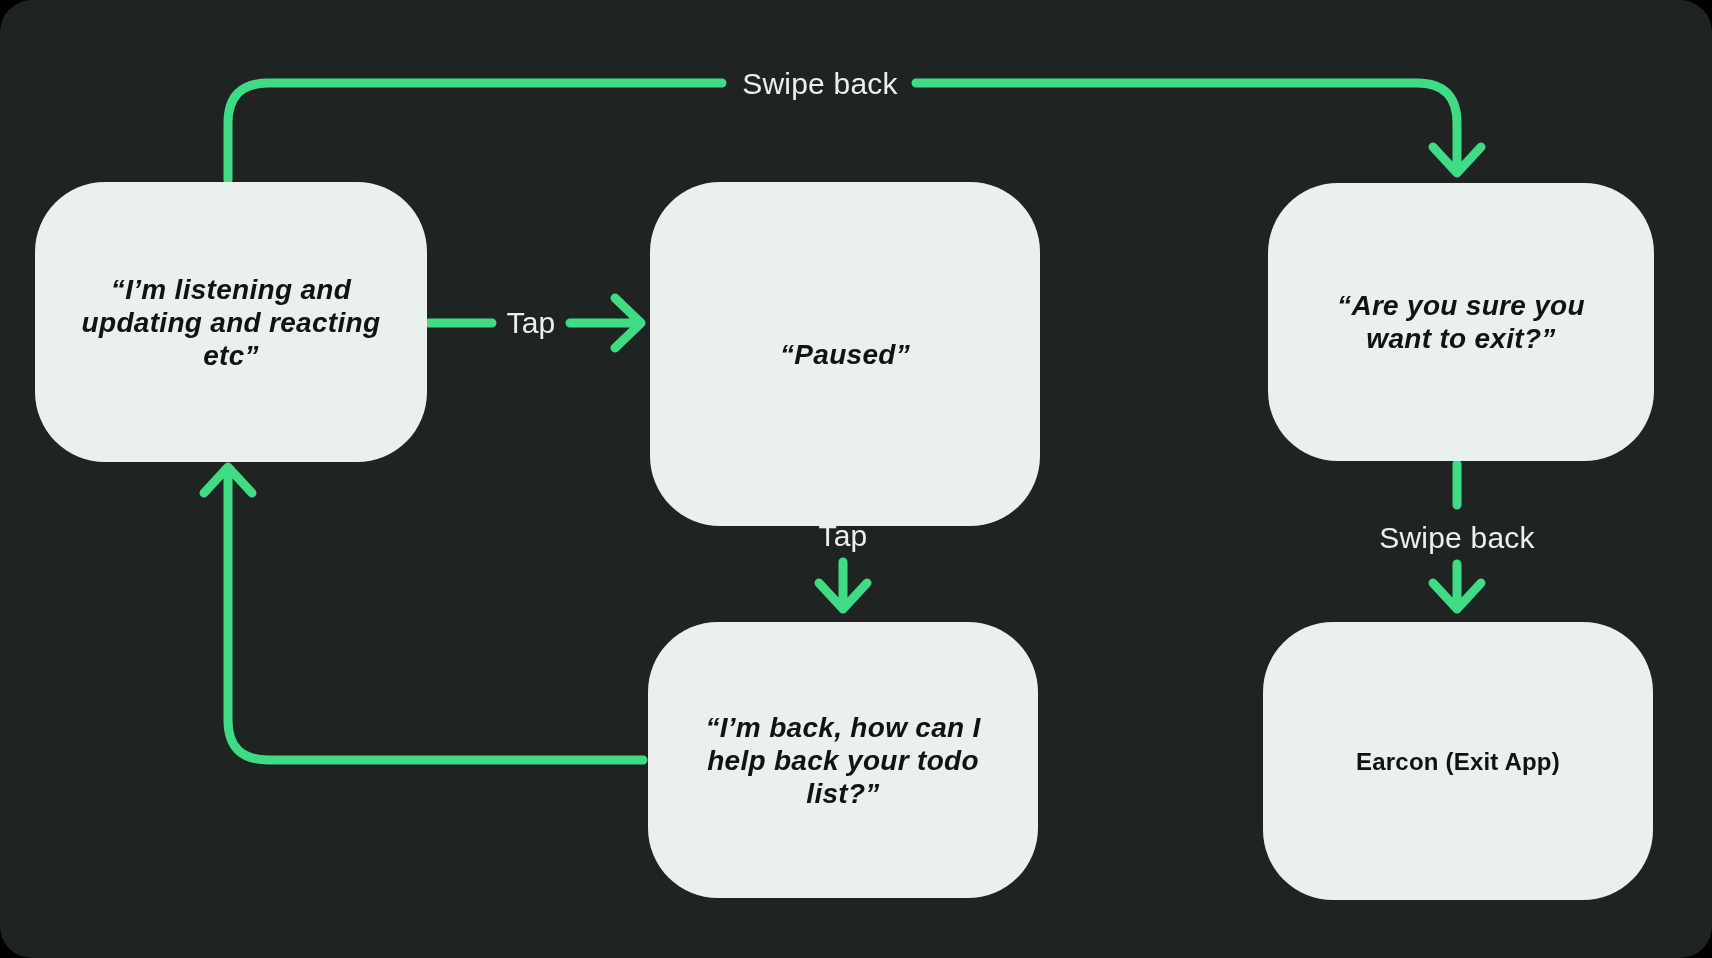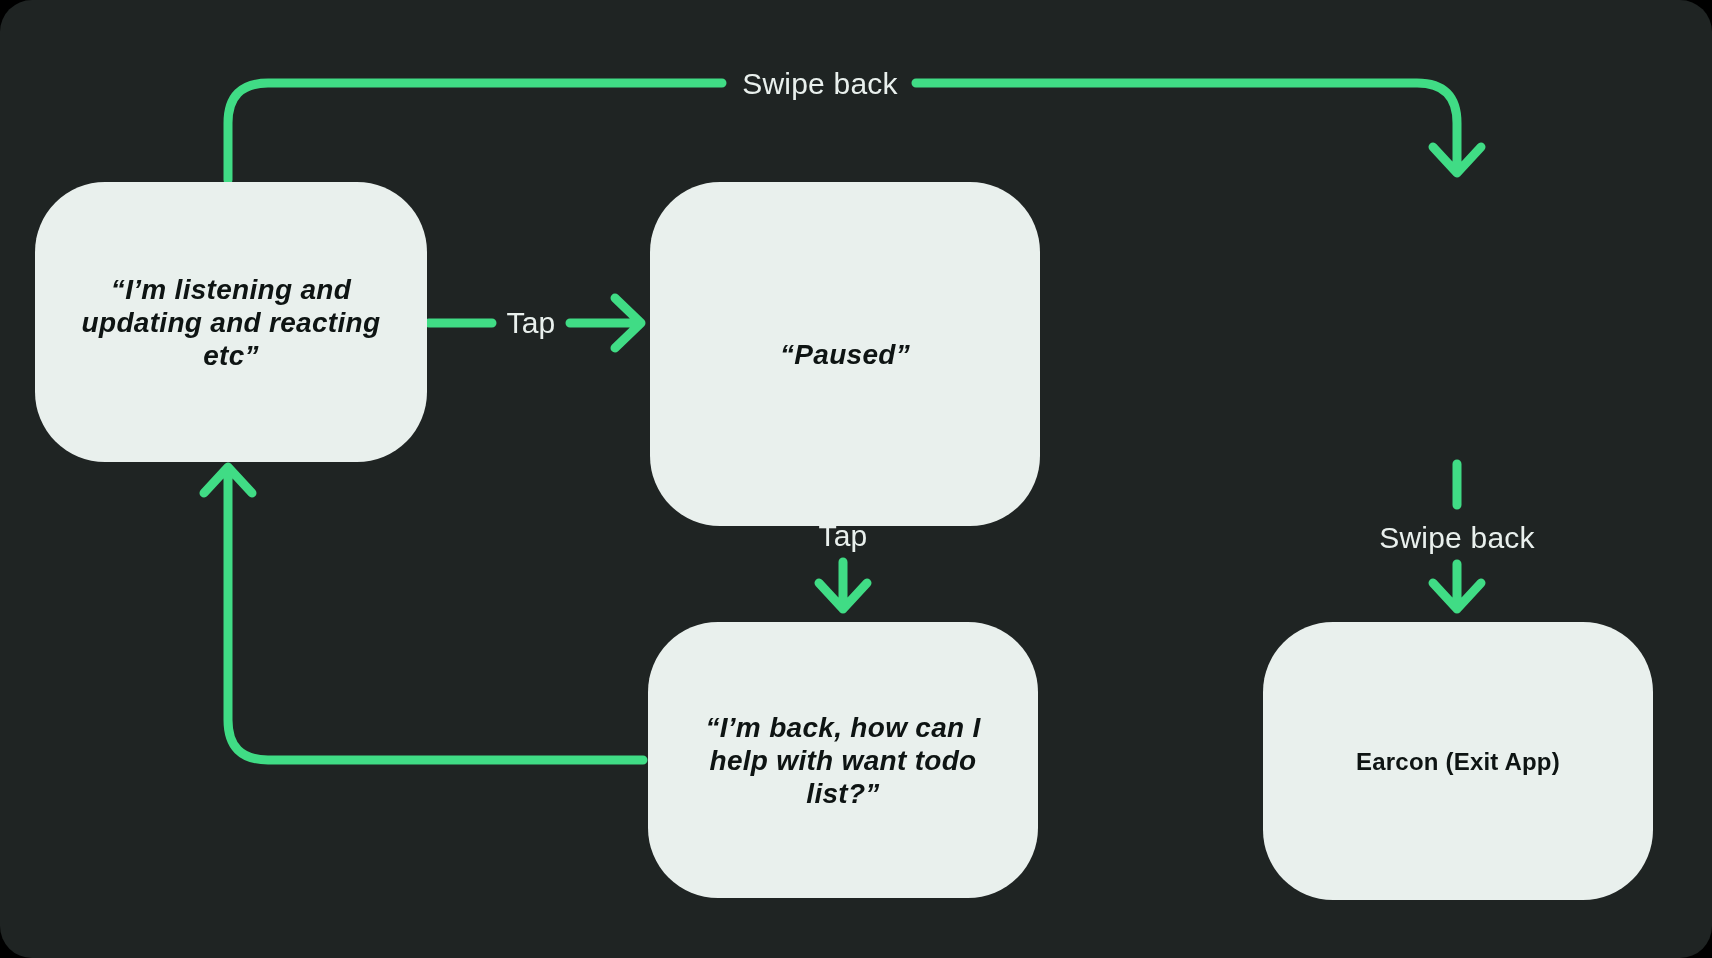--- a/index.html
+++ b/index.html
@@ -70,24 +70,28 @@
   <div class="node" style="left:35px; top:182px; width:392px; height:280px;">
     <div class="node-text">“I’m listening and
 updating and reacting
 etc”</div>
   </div>
 
   <div class="node" style="left:650px; top:182px; width:390px; height:344px;">
     <div class="node-text">“Paused”</div>
   </div>
 
+  <div class="node" style="left:1268px; top:183px; width:386px; height:278px;">
+    <div class="node-text">“Are you sure you
+want to exit?”</div>
+  </div>
 
   <div class="node" style="left:648px; top:622px; width:390px; height:276px;">
     <div class="node-text">“I’m back, how can I
-help with want todo
+help back your todo
 list?”</div>
   </div>
 
   <div class="node" style="left:1263px; top:622px; width:390px; height:278px;">
     <div class="node-text plain">Earcon (Exit App)</div>
   </div>
 
   <div class="edge-label" style="left:820px; top:84px;">Swipe back</div>
 
   <div class="edge-label" style="left:531px; top:323px;">Tap</div>

